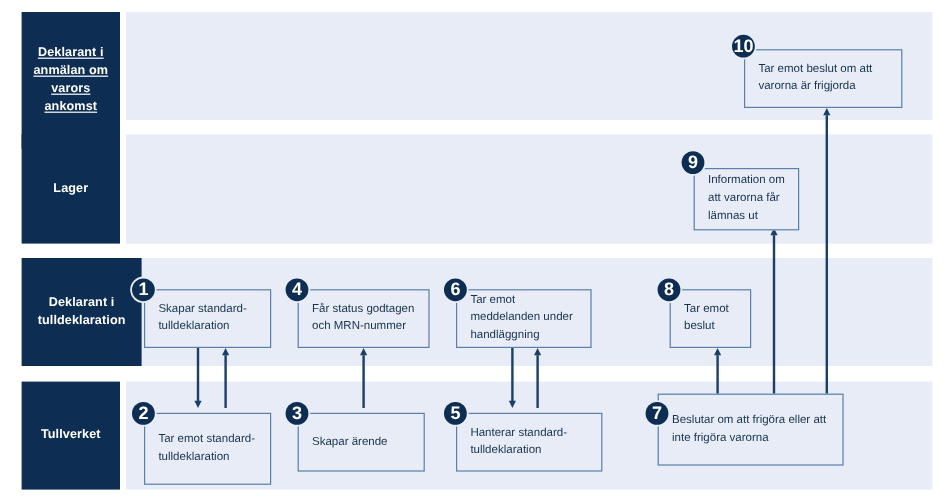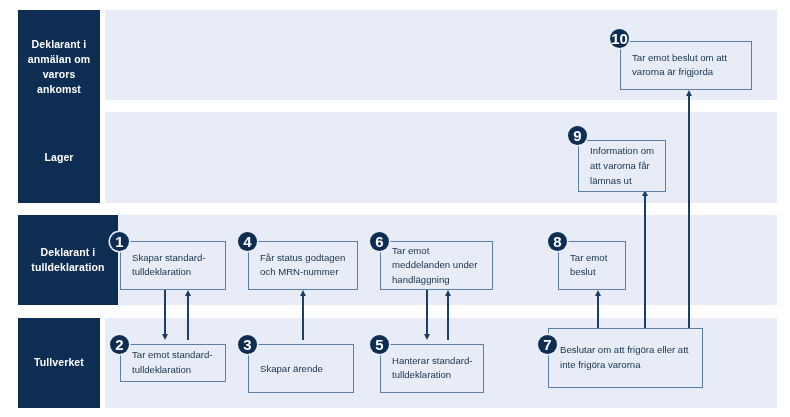--- a/index.html
+++ b/index.html
@@ -35,21 +35,21 @@
 </head>
 <body>
 
 <div id="stage">
 
   <div class="lane-bg" style="left:105px;top:10px;width:672px;height:90px;"></div>
   <div class="lane-bg" style="left:105px;top:112px;width:672px;height:91px;"></div>
   <div class="lane-bg" style="left:105px;top:215px;width:672px;height:90px;"></div>
   <div class="lane-bg" style="left:105px;top:318px;width:672px;height:90px;"></div>
 
-  <div class="lane-label" style="left:18px;top:10px;width:82px;height:114px;">Deklarant i anmälan om varors ankomst</div>
+  <div class="lane-label" style="left:18px;top:10px;width:82px;height:114px;text-decoration:underline;">Deklarant i anmälan om varors ankomst</div>
   <div class="lane-label" style="left:18px;top:112px;width:82px;height:91px;">Lager</div>
   <div class="lane-label" style="left:18px;top:215px;width:100px;height:90px;">Deklarant i tulldeklaration</div>
   <div class="lane-label" style="left:18px;top:318px;width:82px;height:90px;">Tullverket</div>
 
   <div class="conn vline" style="left:164px;top:290px;height:45px;"></div>
   <div class="arrowhead ah-down" style="left:161.5px;top:334px;"></div>
 
   <div class="conn vline" style="left:187px;top:296px;height:44px;"></div>
   <div class="arrowhead ah-up" style="left:184.5px;top:290px;"></div>
 
@@ -69,36 +69,36 @@
   <div class="arrowhead ah-up" style="left:641.5px;top:190px;"></div>
 
   <div class="conn vline" style="left:688px;top:96px;height:242px;"></div>
   <div class="arrowhead ah-up" style="left:685.5px;top:90px;"></div>
 
   <div class="pbox" style="left:120px;top:241px;width:106px;height:49px;">
     <span class="ptext">Skapar standard-tulldeklaration</span>
   </div>
   <div class="num" style="left:110px;top:232px;">1</div>
 
-  <div class="pbox" style="left:120px;top:344px;width:106px;height:38px;">
+  <div class="pbox" style="left:120px;top:344px;width:106px;height:60px;">
     <span class="ptext">Tar emot standard-tulldeklaration</span>
   </div>
   <div class="num" style="left:110px;top:335px;">2</div>
 
   <div class="pbox" style="left:248px;top:344px;width:106px;height:49px;">
     <span class="ptext">Skapar ärende</span>
   </div>
   <div class="num" style="left:238px;top:335px;">3</div>
 
   <div class="pbox" style="left:248px;top:241px;width:110px;height:49px;padding-left:16px;">
     <span class="ptext">Får status godtagen och MRN-nummer</span>
   </div>
   <div class="num" style="left:238px;top:232px;">4</div>
 
-  <div class="pbox" style="left:380px;top:344px;width:104px;height:49px;">
+  <div class="pbox" style="left:380px;top:344px;width:122px;height:49px;">
     <span class="ptext">Hanterar standard-tulldeklaration</span>
   </div>
   <div class="num" style="left:370px;top:335px;">5</div>
 
   <div class="pbox" style="left:380px;top:241px;width:113px;height:49px;padding-left:32px;">
     <span class="ptext">Tar emot meddelanden under handläggning</span>
   </div>
   <div class="num" style="left:370px;top:232px;">6</div>
 
   <div class="pbox" style="left:548px;top:328px;width:155px;height:60px;">

